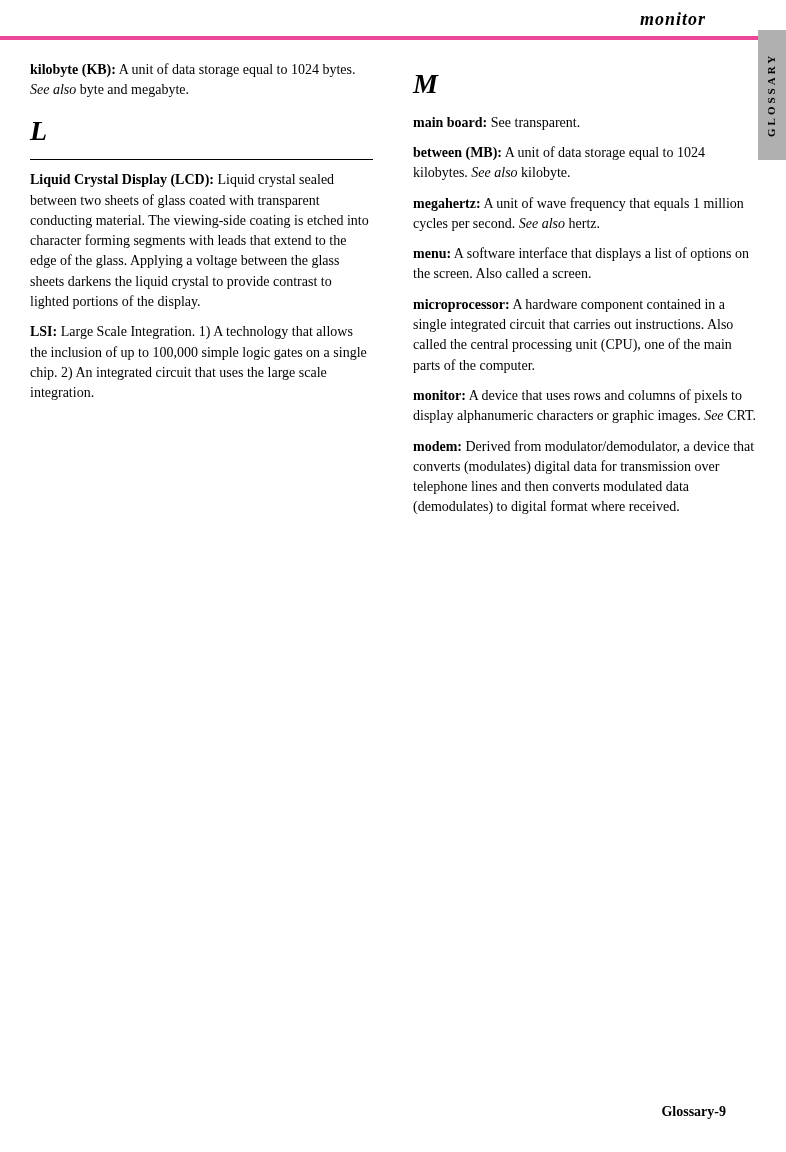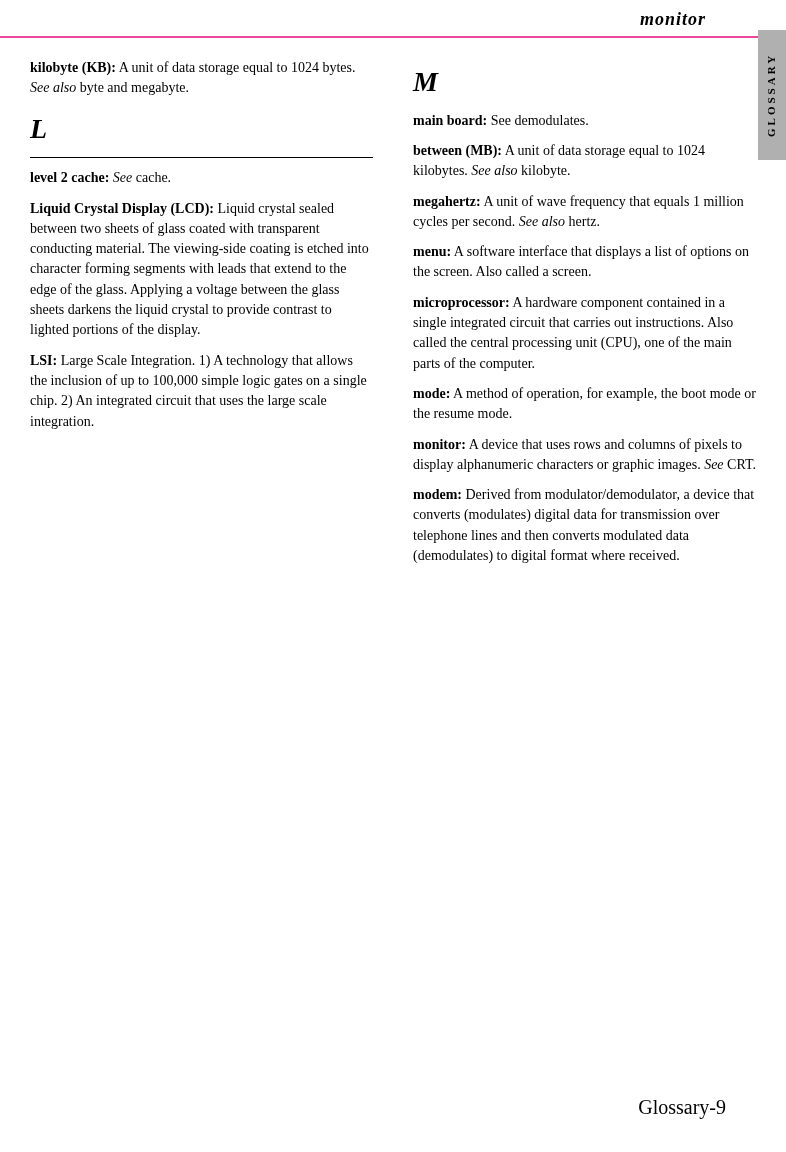--- a/index.html
+++ b/index.html
@@ -22,21 +22,21 @@
     .page-container {
       width: 786px;
       min-height: 1152px;
       position: relative;
       padding: 0;
     }
 
     
     .header-bar {
       width: 100%;
-      border-bottom: 2px solid #ec4899;
+      border-bottom: 4px solid #ec4899;
       text-align: right;
       padding: 6px 80px 4px 20px;
       font-style: italic;
       font-weight: bold;
       font-size: 18px;
       letter-spacing: 1px;
     }
 
     
     .side-tab {
@@ -93,22 +93,22 @@
     }
 
     em {
       font-style: italic;
     }
 
     .footer-bar {
       position: absolute;
       bottom: 30px;
       right: 60px;
-      font-weight: normal;
-      font-size: 20px;
+      font-weight: bold;
+      font-size: 14px;
     }
 
     .divider-line {
       border: none;
       border-top: 1px solid #000;
       margin: 6px 0 10px 0;
     }
 
     p {
       margin-bottom: 0;
@@ -136,26 +136,20 @@
           <span class="entry-term">kilobyte (KB):</span>
           <span> A unit of data storage equal to 1024 bytes.  <em>See also</em> byte and megabyte.</span>
         </p>
       </div>
 
       <div class="section-letter">
         <span>L</span>
       </div>
       <hr class="divider-line">
 
-      <div class="entry">
-        <p>
-          <span class="entry-term">level 2 cache:</span>
-          <span> <em>See</em> cache.</span>
-        </p>
-      </div>
 
 
       <div class="entry">
         <p>
           <span class="entry-term">Liquid Crystal Display (LCD):</span>
           <span> Liquid crystal sealed between two sheets of glass coated with transparent conducting material.  The viewing-side coating is etched into character forming segments with leads that extend to the edge of the glass.  Applying a voltage between the glass sheets darkens the liquid crystal to provide contrast to lighted portions of the display.</span>
         </p>
       </div>
 
       <div class="entry">
@@ -169,21 +163,21 @@
 
     <div class="right-column">
 
       <div class="section-letter">
         <span>M</span>
       </div>
 
       <div class="entry">
         <p>
           <span class="entry-term">main board:</span>
-          <span> See demodulates.</span>
+          <span> See transparent.</span>
         </p>
       </div>
 
       <div class="entry">
         <p>
           <span class="entry-term">between (MB):</span>
           <span> A unit of data storage equal to 1024 kilobytes.  <em>See also</em> kilobyte.</span>
         </p>
       </div>
 
@@ -201,26 +195,20 @@
         </p>
       </div>
 
       <div class="entry">
         <p>
           <span class="entry-term">microprocessor:</span>
           <span>  A hardware component contained in a single integrated circuit that carries out instructions.  Also called the central processing unit (CPU), one of the main parts of the computer.</span>
         </p>
       </div>
 
-      <div class="entry">
-        <p>
-          <span class="entry-term">mode:</span>
-          <span>  A method of operation, for example, the boot mode or the resume mode.</span>
-        </p>
-      </div>
 
       <div class="entry">
         <p>
           <span class="entry-term">monitor:</span>
           <span>  A device that uses rows and columns of pixels to display alphanumeric characters or graphic images.  <em>See</em> CRT.</span>
         </p>
       </div>
 
       <div class="entry">
         <p>

